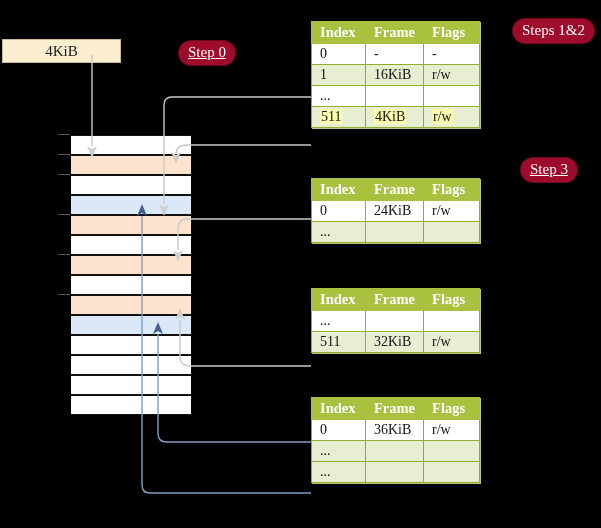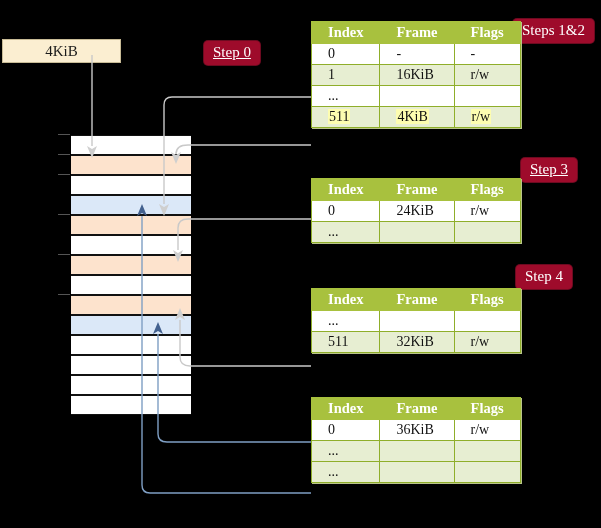--- a/index.html
+++ b/index.html
@@ -18,21 +18,21 @@
 
   
   .badge {
     position: absolute;
     background: #9e0b2b;
     color: #ffffff;
     font-family: "Liberation Serif", "DejaVu Serif", serif;
     font-size: 15px;
     line-height: 1;
     padding: 4px 9px 5px 9px;
-    border-radius: 4px;
+    border-radius: 12px;
     white-space: nowrap;
     box-shadow: 0 0 0 1px #6d0a20;
   }
 
   
   .srcbox {
     position: absolute;
     background: #fbeed1;
     border: 1px solid #c8bb96;
     color: #1a1a1a;
@@ -79,21 +79,21 @@
   table.ptable {
     position: absolute;
     border-collapse: collapse;
     background: #ffffff;
     font-size: 14px;
     table-layout: fixed;
     box-shadow: 1px 1px 0 0 #b9c48a;
   }
   table.ptable th, table.ptable td {
     border: 1px solid #8fae2a;
-    padding: 2px 16px;
+    padding: 2px 8px;
     height: 20px;
     box-sizing: border-box;
     text-align: left;
     color: #111111;
     font-weight: normal;
     overflow: hidden;
     white-space: nowrap;
   }
   table.ptable th {
     background: #a8c13e;
@@ -123,31 +123,28 @@
 </style>
 </head>
 <body>
 
 <div id="root">
 
   <div class="srcbox" style="left:2px; top:39px; width:117px;">
     <span>4KiB</span>
   </div>
 
-  <div class="badge" style="left:204px; top:41px;text-decoration:underline;">
+  <div class="badge" style="left:179px; top:41px;text-decoration:underline;">
     <span>Step 0</span>
   </div>
   <div class="badge" style="left:513px; top:19px;">
     <span>Steps 1&amp;2</span>
   </div>
   <div class="badge" style="left:521px; top:158px;text-decoration:underline;">
     <span>Step 3</span>
-  </div>
-  <div class="badge" style="left:516px; top:265px;">
-    <span>Step 4</span>
   </div>
 
   <div class="tick" style="top:134px;"></div>
   <div class="tick" style="top:154px;"></div>
   <div class="tick" style="top:174px;"></div>
   <div class="tick" style="top:214px;"></div>
   <div class="tick" style="top:254px;"></div>
   <div class="tick" style="top:294px;"></div>
 
   <div class="memcol" id="memcol">

